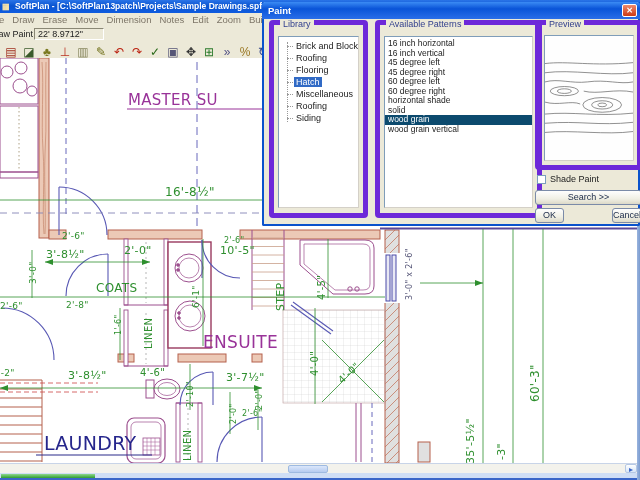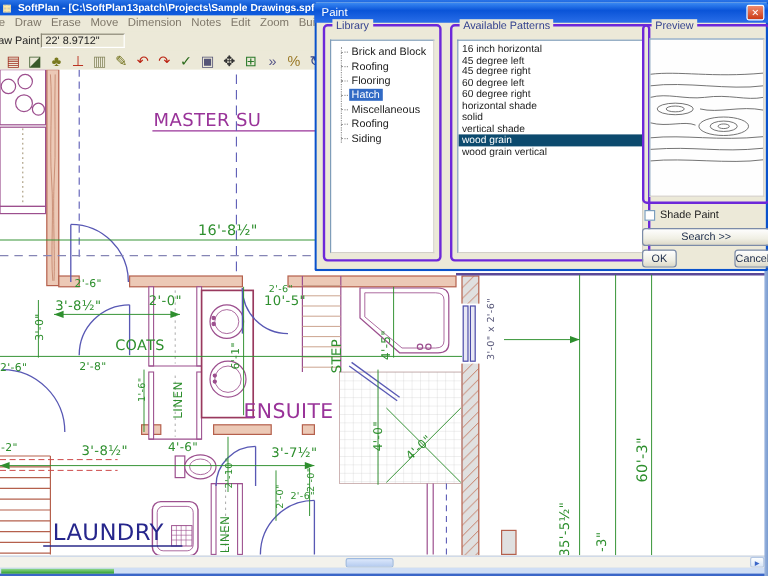--- a/index.html
+++ b/index.html
@@ -36,24 +36,24 @@
     border:1px solid #9ebae0;border-radius:2px;}
   .harrow{position:absolute;right:3px;top:0;width:12px;height:9px;font-size:8px;line-height:9px;text-align:center;
     color:#3a66c8;background:linear-gradient(#fdfefe,#d9e6f7);border:1px solid #b5c8e4;border-radius:2px;}
   
   .statusbar{position:absolute;left:0;bottom:0;width:640px;height:7px;background:#cfdef5;border-bottom:2px solid #3a66c8;}
   .progress{position:absolute;left:1px;top:1px;width:94px;height:4px;background:linear-gradient(#8ed88e,#2f9e2f);}
   
   .dialog{position:absolute;left:262px;top:2px;width:378px;height:224px;z-index:10;background:#ece9d8;
     border:2px solid #0a52cc;border-top:none;border-radius:0 0 2px 2px;font-size:9px;color:#222;}
   .dtitle{position:relative;height:17px;margin:0 -2px;background:linear-gradient(#3b8bf4,#0a54d8 40%,#2a6ee8);
-    border-radius:3px 3px 0 0;color:#fff;font-size:9.5px;font-weight:normal;line-height:17px;padding-left:6px;}
+    border-radius:3px 3px 0 0;color:#fff;font-size:9.5px;font-weight:bold;line-height:17px;padding-left:6px;}
   .dclose{position:absolute;right:3px;top:2px;width:15px;height:13px;border:1px solid #fff;border-radius:2px;
     background:linear-gradient(#ef8a6c,#cc3a16);color:#fff;font-size:8px;line-height:11px;text-align:center;}
-  .grp{position:absolute;border:2px solid #6d28d9;border-radius:4px;}
+  .grp{position:absolute;border:5px solid #6d28d9;border-radius:4px;}
   .grp>.glabel{position:absolute;left:6px;top:-6px;background:#ece9d8;padding:0 3px;color:#33418e;font-size:9px;}
   #grp-lib{left:5px;top:18px;width:99px;height:198px;}
   #grp-pat{left:111px;top:18px;width:167px;height:198px;}
   #grp-prev{left:271px;top:18px;width:107px;height:150px;}
   .listbox{position:absolute;left:4px;top:11px;right:4px;bottom:5px;background:#fff;
     border:1px solid;border-color:#7f9db9 #d4d0c8 #d4d0c8 #7f9db9;overflow:hidden;}
   .tree{position:relative;padding-top:3px;}
   .treeline{position:absolute;left:8px;top:5px;height:80px;border-left:1px dotted #999;}
   .titem{position:relative;height:12px;line-height:12px;padding-left:15px;font-size:9px;white-space:nowrap;}
   .titem::before{content:"";position:absolute;left:8px;top:6px;width:6px;border-top:1px dotted #999;}
@@ -313,27 +313,27 @@
             <div class="titem"><span class="lbl">Siding</span></div>
           </div>
       </div>
     </div>
 
     <div class="grp" id="grp-pat">
       <span class="glabel">Available Patterns</span>
       <div class="listbox">
         <div id="patlist" style="padding-top:2px;">
             <div class="pitem">16 inch horizontal</div>
+            <div class="pitem">16 inch vertical</div>
             <div class="pitem">45 degree left</div>
             <div class="pitem">45 degree right</div>
             <div class="pitem">60 degree left</div>
             <div class="pitem">60 degree right</div>
             <div class="pitem">horizontal shade</div>
             <div class="pitem">solid</div>
-            <div class="pitem">vertical shade</div>
             <div class="pitem sel">wood grain</div>
             <div class="pitem">wood grain vertical</div>
           </div>
       </div>
     </div>
 
     <div class="grp" id="grp-prev">
       <span class="glabel">Preview</span>
       <div class="previewbox">
         <svg width="100%" height="100%" viewBox="0 0 100 135" preserveAspectRatio="none" fill="none" stroke="#666" stroke-width="0.8">

